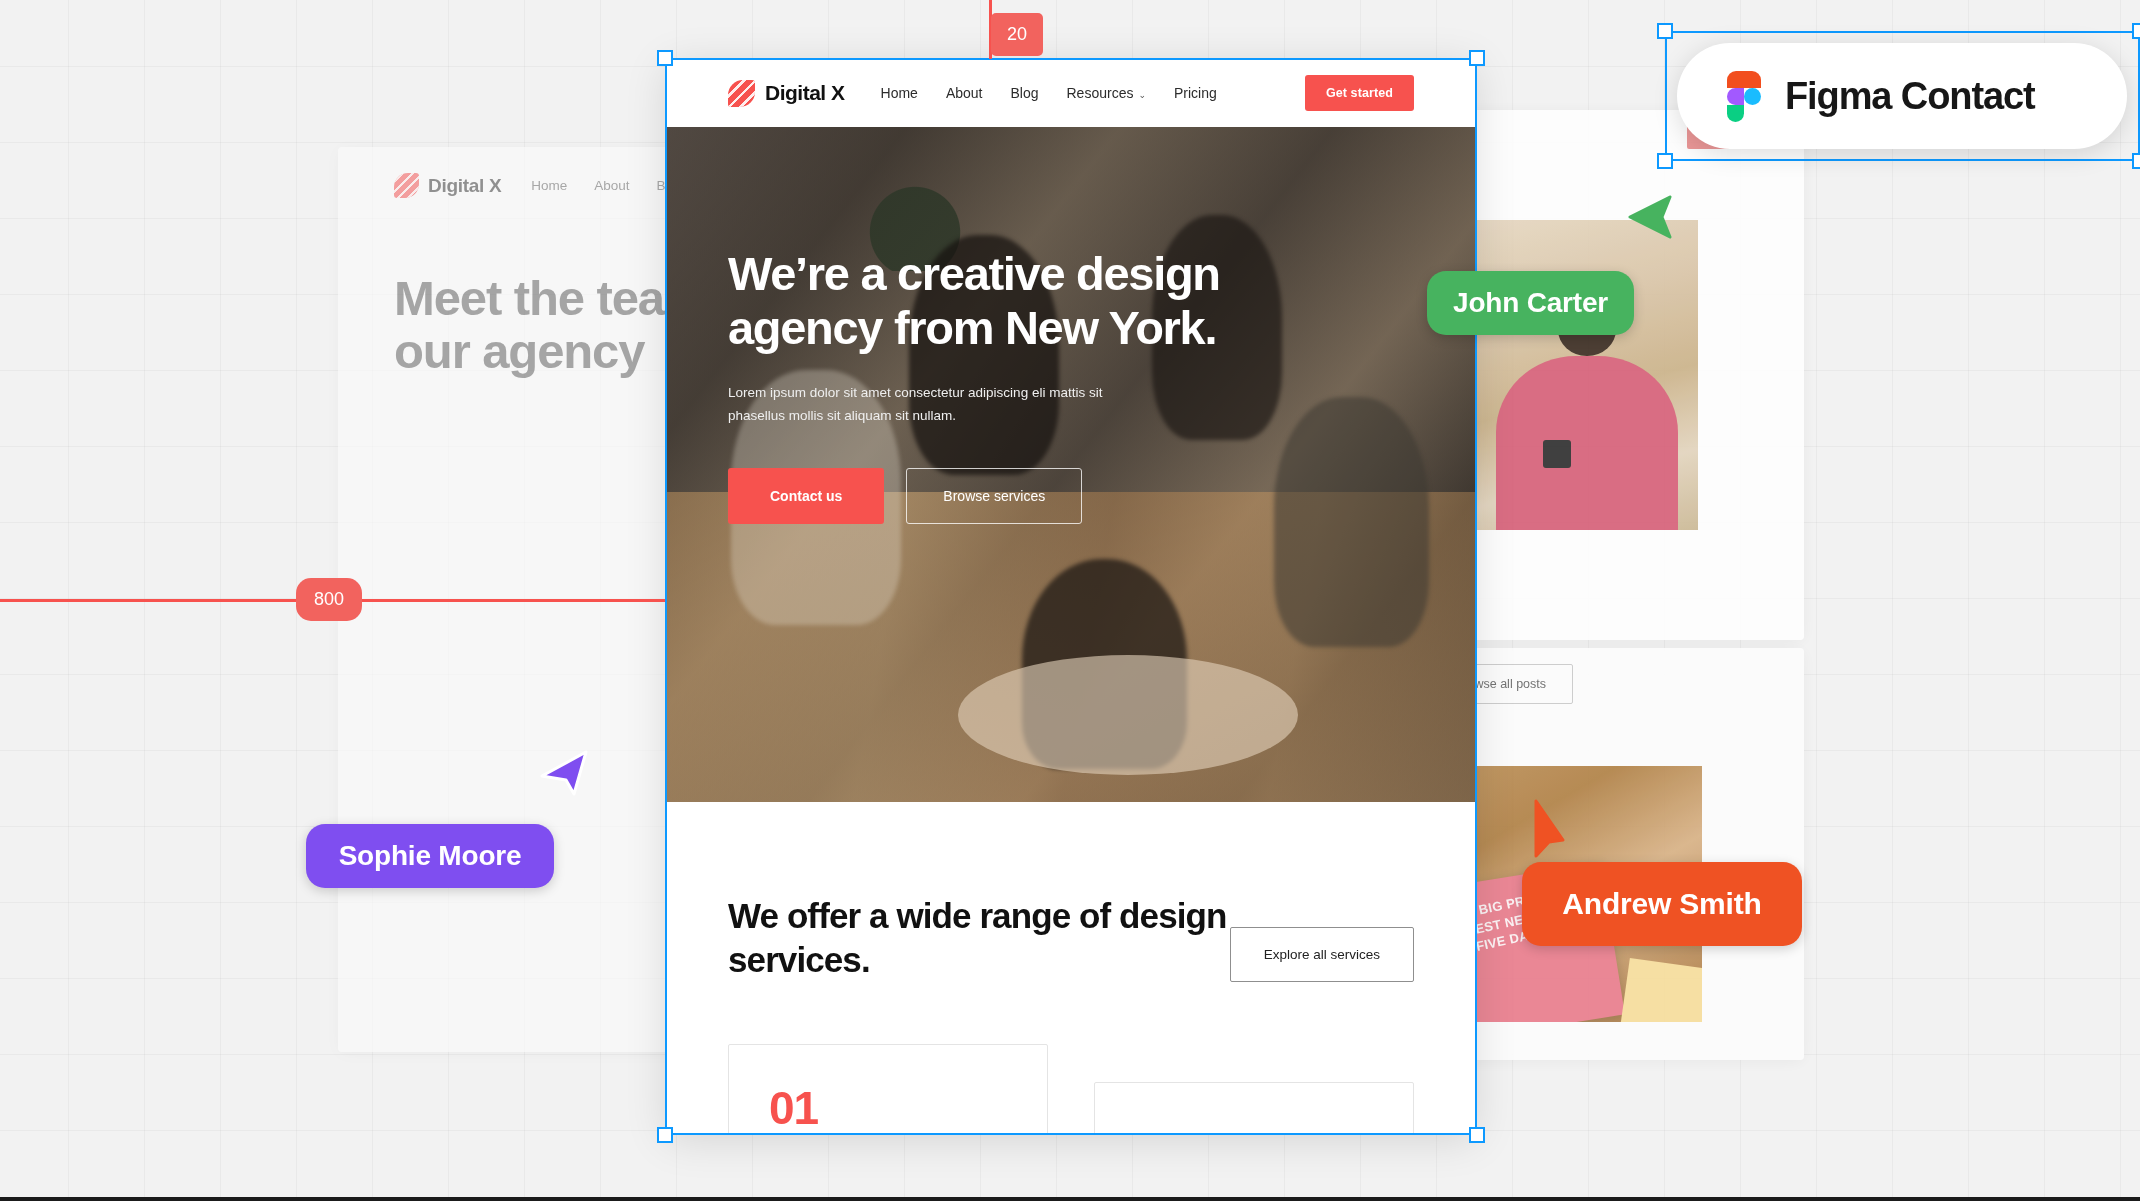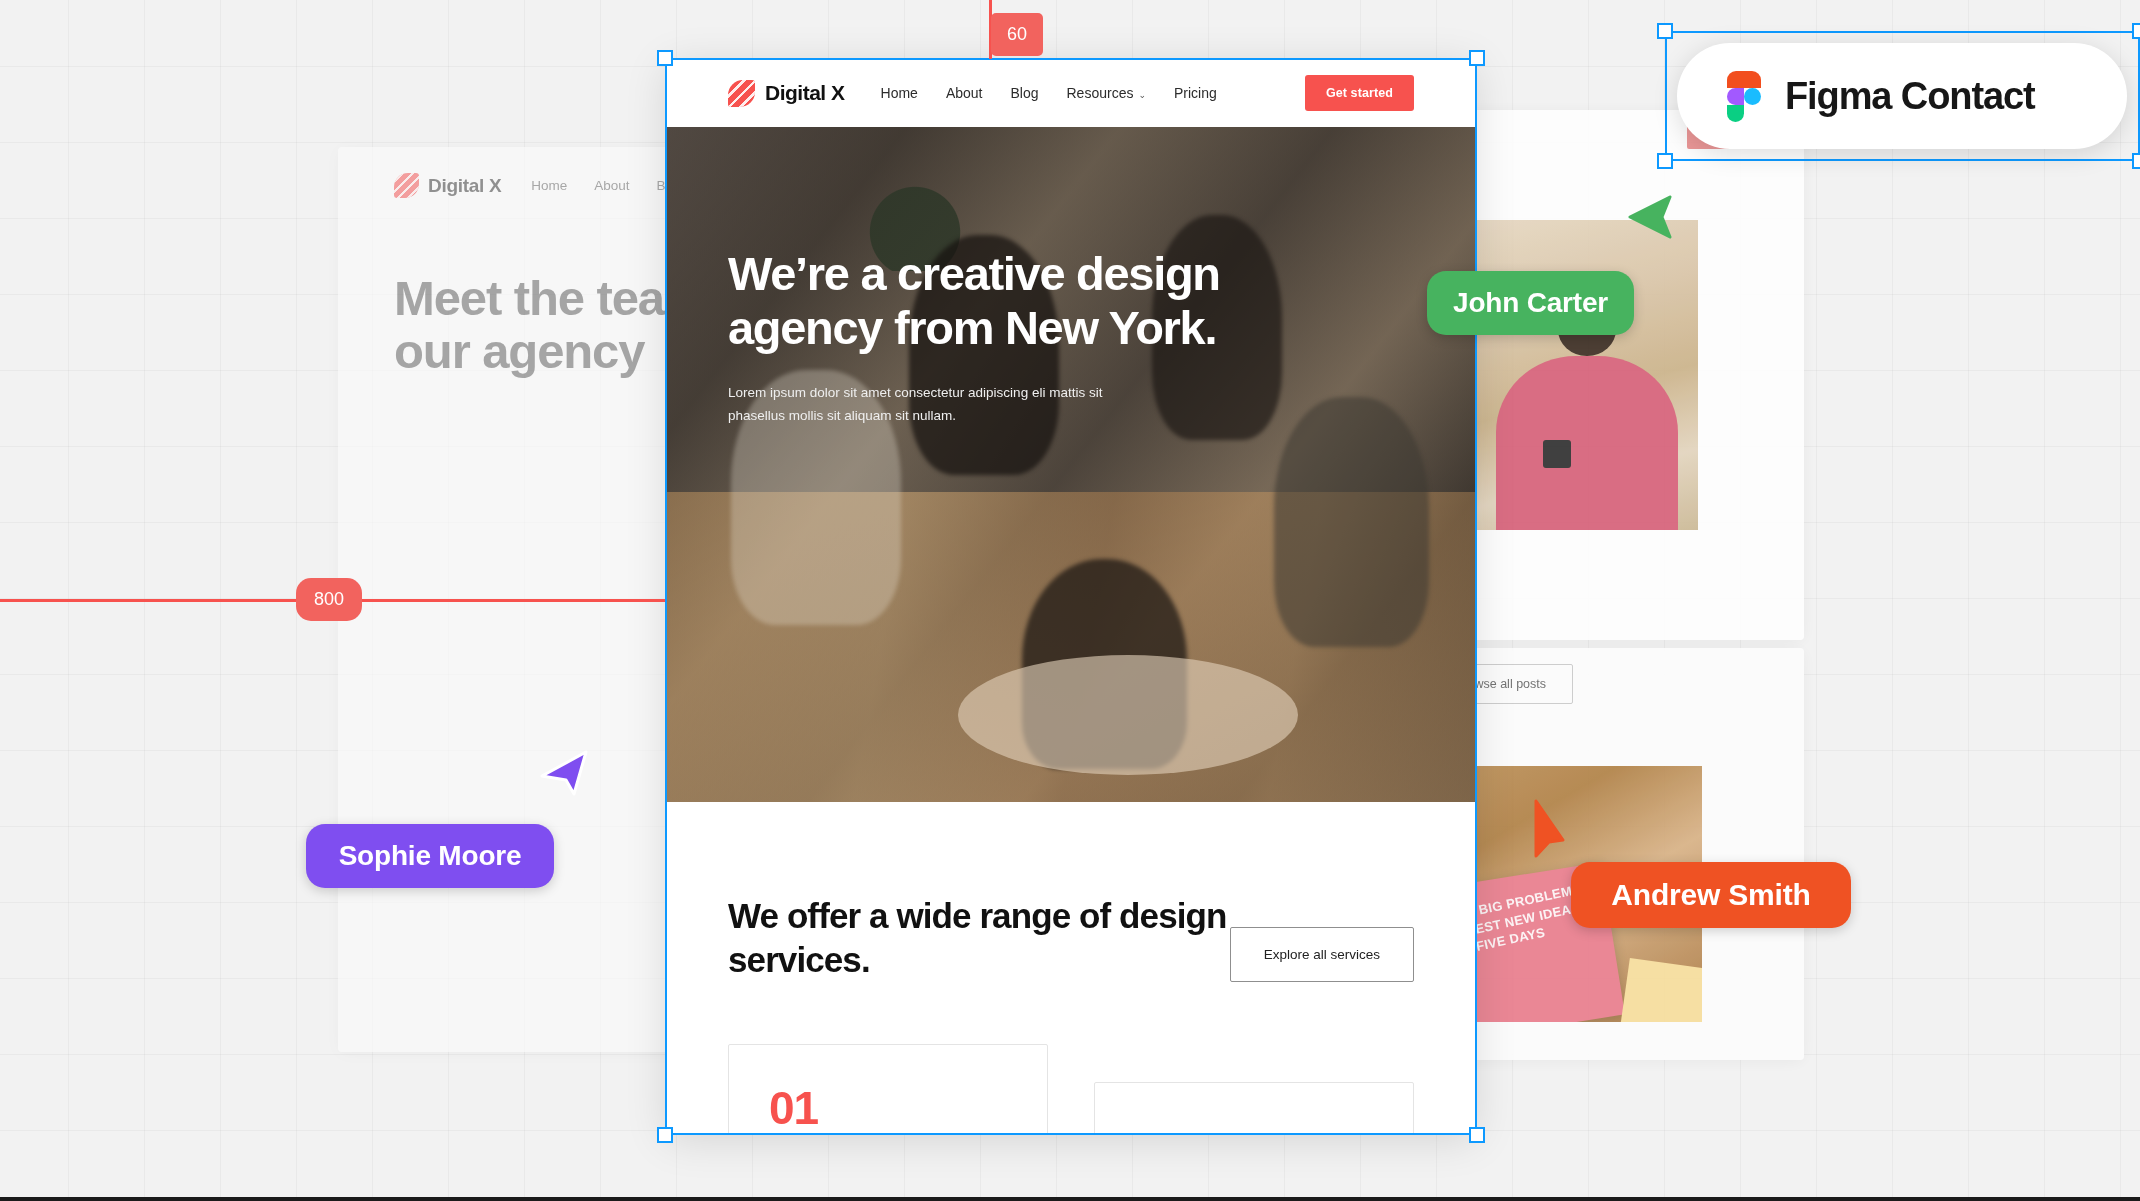--- a/index.html
+++ b/index.html
@@ -282,21 +282,21 @@
     position:absolute; z-index:112; color:#fff;
     border-radius:19px; display:flex; align-items:center; justify-content:center;
     font-weight:700; letter-spacing:-.2px;
     box-shadow:0 3px 12px rgba(0,0,0,.18);
     font-family:"Liberation Sans",sans-serif;
   }
   #badge-john  { left:1427px; top:271px; width:207px; height:64px; background:#47b35f; font-size:28px; }
   #cur-john    { left:1626px; top:195px; }
   #badge-sophie{ left:306px;  top:824px; width:248px; height:64px; background:#7f4ef0; font-size:28px; }
   #cur-sophie  { left:540px;  top:750px; }
-  #badge-andrew{ left:1571px; top:862px; width:280px; height:66px; background:#ef5223; font-size:30px; }
+  #badge-andrew{ left:1522px; top:862px; width:280px; height:84px; background:#ef5223; font-size:30px; }
   #cur-andrew  { left:1533px; top:798px; }
 </style>
 </head>
 <body>
 
 <div id="canvas">
 
   <div class="bgpage" id="bg-left">
     <div class="bg-nav">
       <div class="bg-logo">
@@ -333,21 +333,21 @@
       <span class="pen" style="left:106px; top:-46px;"></span>
       <div class="book">
         <b>SOLVE BIG PROBLEMS AND TEST NEW IDEAS IN JUST FIVE DAYS</b>
       </div>
       <span class="sticky"></span>
     </div>
   </div>
 
   <div class="measure-line" id="m-vline"></div>
   <div class="measure-line" id="m-hline"></div>
-  <div class="measure-tag" id="tag-60">60</div>
+  <div class="measure-tag" id="tag-60">20</div>
   <div class="measure-tag" id="tag-800">800</div>
 
   <div id="frame">
 
     <div class="topnav">
       <div class="logo">
         <span class="mark"></span>
         <span class="wordmark">Digital X</span>
       </div>
       <div class="navlinks">
@@ -365,20 +365,24 @@
       <span class="plant"></span>
       <span class="blob b1"></span>
       <span class="blob b2"></span>
       <span class="blob b3"></span>
       <span class="blob b4"></span>
       <span class="blob b5"></span>
       <span class="table"></span>
       <div class="hero-content">
         <h1>We’re a creative design agency from New York.</h1>
         <p>Lorem ipsum dolor sit amet consectetur adipiscing eli mattis sit phasellus mollis sit aliquam sit nullam.</p>
+        <div class="hero-btns">
+          <button class="btn-contact">Contact us</button>
+          <button class="btn-browse">Browse services</button>
+        </div>
       </div>
     </div>
 
     <div class="services">
       <div class="services-head">
         <h2>We offer a wide range of design services.</h2>
         <button class="btn-explore">Explore all services</button>
       </div>
       <div class="cards">
         <div class="card card-1">

